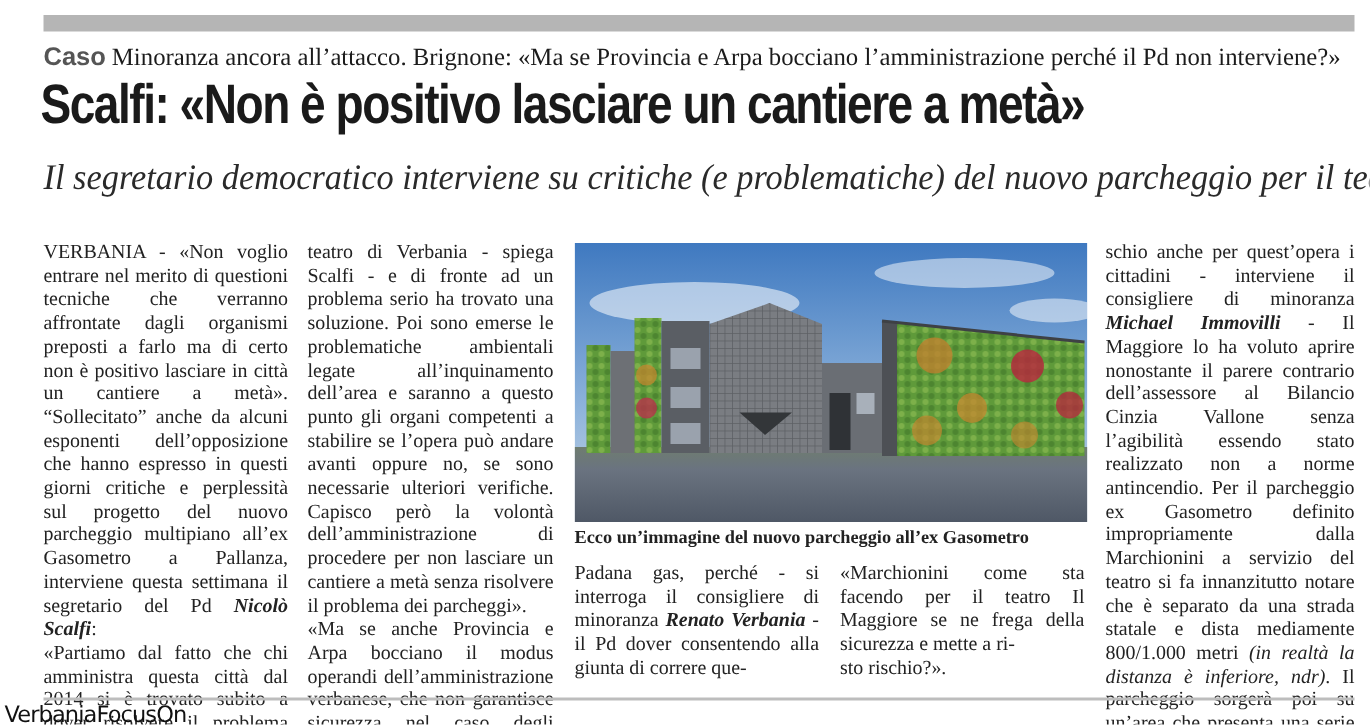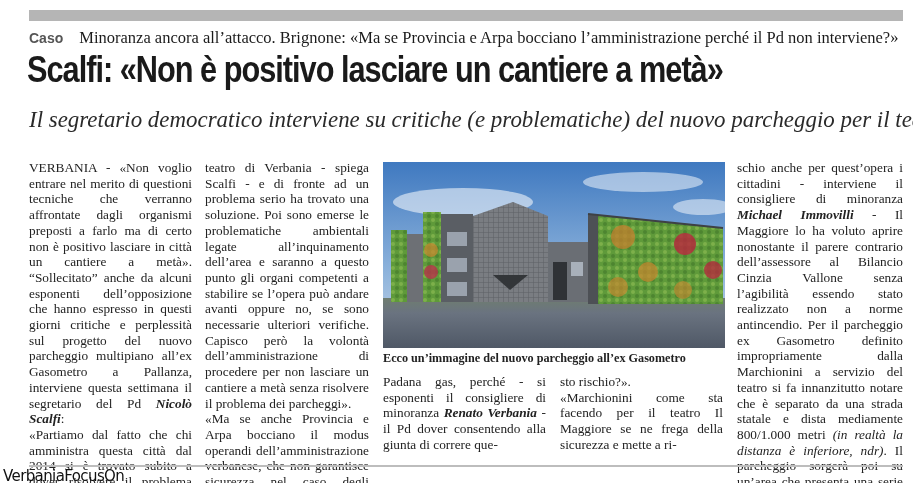--- a/index.html
+++ b/index.html
@@ -1,19 +1,19 @@
 <!DOCTYPE html>
 <html><head>
 <meta charset="utf-8">
 <style>
   html,body{margin:0;padding:0;background:#ffffff;}
   body{width:913px;height:483px;position:relative;overflow:hidden;font-family:"Liberation Serif",serif;color:#1b1b1b;}
   .topbar{position:absolute;left:29px;top:10px;width:874px;height:11px;background:#b5b5b5;}
   .kicker{position:absolute;left:29px;top:28px;width:880px;font-size:16.5px;white-space:nowrap;line-height:20px;}
-  .kicker .k{font-family:"Liberation Sans",sans-serif;font-weight:bold;color:#555;font-size:14px;margin-right:16px;}
+  .kicker .k{font-family:"Liberation Sans",sans-serif;font-weight:bold;color:#555;font-size:17px;margin-right:4px;}
   .headline{position:absolute;left:27px;top:47px;width:880px;font-family:"Liberation Sans",sans-serif;font-weight:bold;font-size:37px;line-height:46px;white-space:nowrap;letter-spacing:-1.2px;color:#1a1a1a;transform:scaleX(0.83);transform-origin:left top;}
   .subhead{position:absolute;left:29px;top:103px;width:880px;font-style:italic;font-size:24px;line-height:32px;white-space:nowrap;color:#2a2a2a;transform:scaleX(0.955);transform-origin:left top;}
   .col{position:absolute;top:160px;font-size:13.3px;line-height:15.7px;text-align:justify;color:#222;}
   .col p{margin:0;}
   .col b{font-weight:bold;font-style:italic;}
   .c1{left:29px;width:163px;}
   .c2{left:205px;width:164px;}
   .c3{left:383px;width:163px;top:374px;}
   .c4{left:560px;width:163px;top:374px;}
   .c5{left:737px;width:166px;}
@@ -99,26 +99,26 @@
     <circle cx="265" cy="110" r="10" fill="#c9862e" opacity="0.7"></circle>
     <circle cx="235" cy="125" r="10" fill="#c9862e" opacity="0.65"></circle>
     <circle cx="300" cy="128" r="9" fill="#c9862e" opacity="0.6"></circle>
     <line x1="205" y1="52" x2="340" y2="66" stroke="#3e4145" stroke-width="2"></line>
   </svg>
 </div>
 
 <div class="caption">Ecco un’immagine del nuovo parcheggio all’ex Gasometro</div>
 
 <div class="col c3">
-  <p><span>Padana gas, perché - si esponenti il consigliere di minoranza </span><b>Renato Verbania</b><span> - il Pd dover consentendo alla giunta di correre que-</span></p>
+  <p><span>Padana gas, perché - si interroga il consigliere di minoranza </span><b>Renato Verbania</b><span> - il Pd dover consentendo alla giunta di correre que-</span></p>
 </div>
 
 <div class="col c4">
+  <p>«Marchionini come sta facendo per il teatro Il Maggiore se ne frega della sicurezza e mette a ri-</p>
   <p>sto rischio?».</p>
-  <p>«Marchionini come sta facendo per il teatro Il Maggiore se ne frega della sicurezza e mette a ri-</p>
 </div>
 
 <div class="col c5">
   <p><span>schio anche per quest’opera i cittadini - interviene il consigliere di minoranza </span><b>Michael Immovilli</b><span> - Il Maggiore lo ha voluto aprire nonostante il parere contrario dell’assessore al Bilancio Cinzia Vallone senza l’agibilità essendo stato realizzato non a norme antincendio. Per il parcheggio ex Gasometro definito impropriamente dalla Marchionini a servizio del teatro si fa innanzitutto notare che è separato da una strada statale e dista mediamente 800/1.000 metri </span><i>(in realtà la distanza è inferiore, ndr)</i><span>. Il parcheggio sorgerà poi su un’area che presenta una serie di inquinanti cancerogeni».</span> </p>
 </div>
 
 <div class="bottombar"></div>
 <div class="brand">VerbaniaFocusOn</div>
 
 </body></html>

